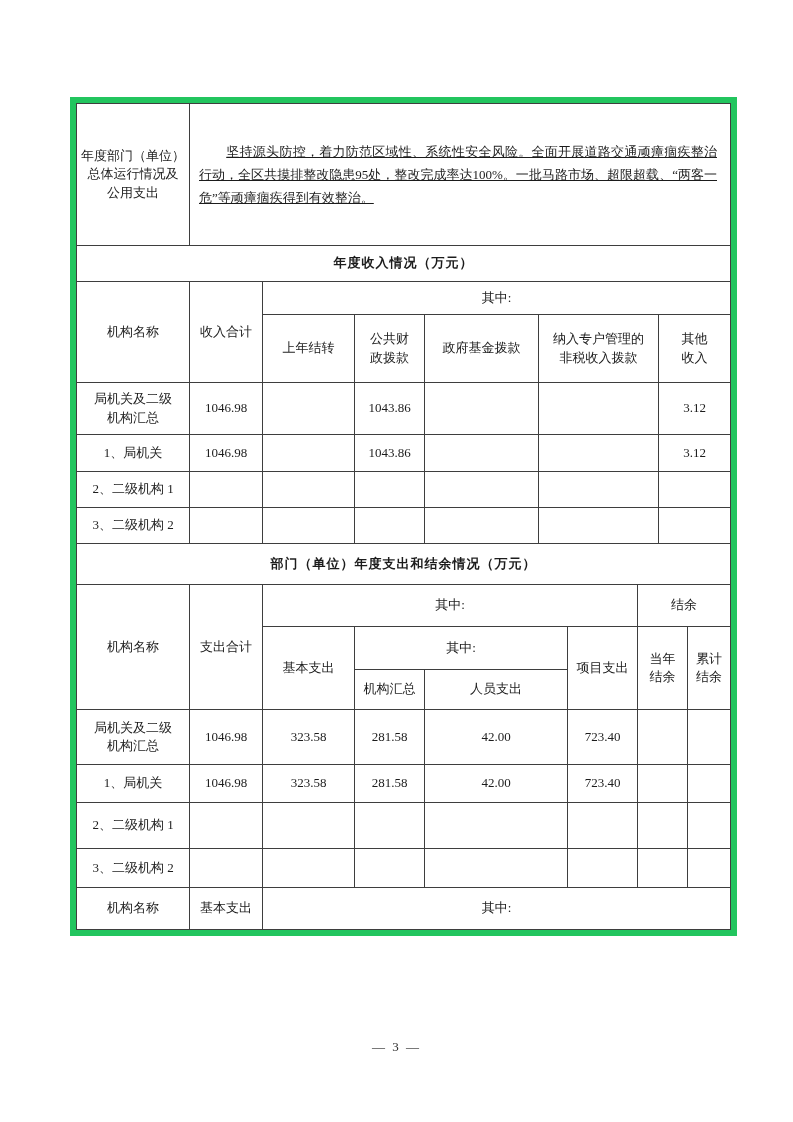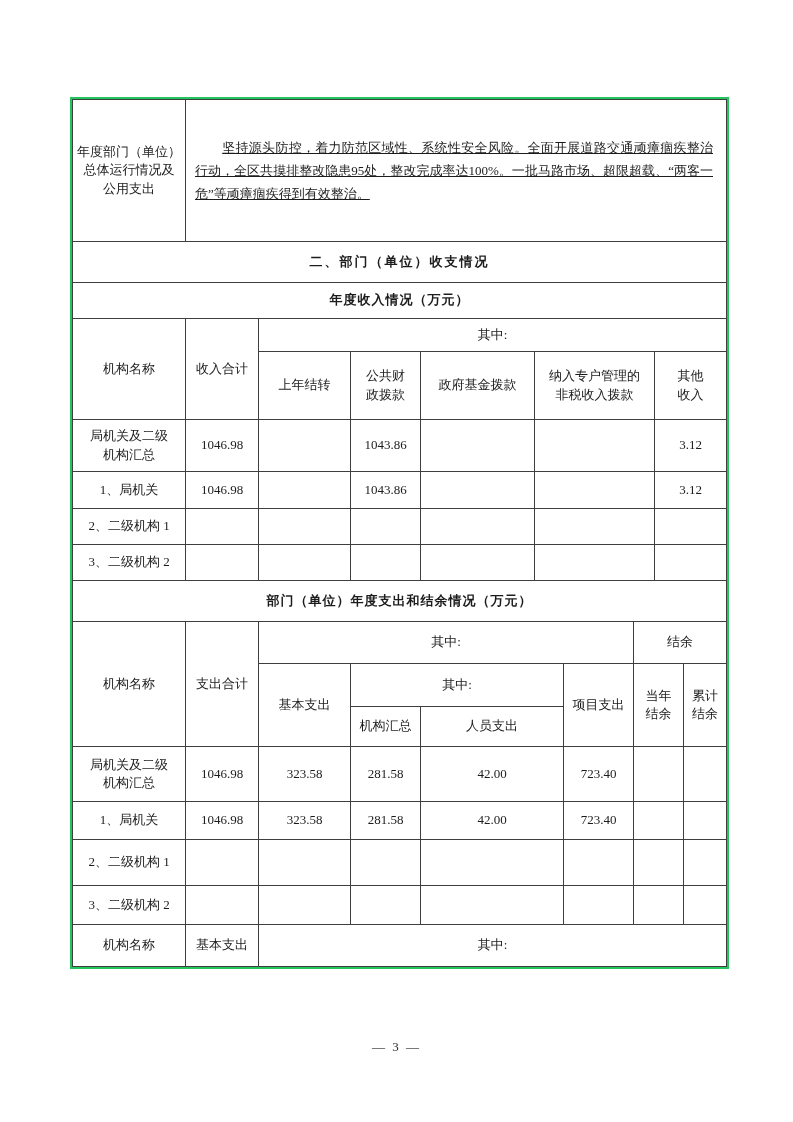--- a/index.html
+++ b/index.html
@@ -3,21 +3,21 @@
 <meta charset="utf-8">
 <style>
   html,body { margin:0; padding:0; }
   body {
     width:793px; height:1122px; position:relative;
     background:#ffffff; color:#1c1c1c;
     font-family:"Liberation Serif","DejaVu Serif",serif;
   }
   .doc {
     position:absolute; left:70px; top:97px; width:655px;
-    border:2px solid #22c55e;
+    border:6px solid #22c55e;
   }
   table.tbl {
     border-collapse:collapse; table-layout:fixed;
     width:100%;
   }
   table.tbl + table.tbl { margin-top:-1px; }
   .tbl td {
     border:1px solid #3e3e3e;
     font-size:13px; line-height:1.4;
     text-align:center; vertical-align:middle;
@@ -64,27 +64,20 @@
         <span class="ln">总体运行情况及</span>
         <span class="ln">公用支出</span>
       </td>
       <td class="body-cell">
         <p>坚持源头防控，着力防范区域性、系统性安全风险。全面开展道路交通顽瘴痼疾整治行动，全区共摸排整改隐患95处，整改完成率达100%。一批马路市场、超限超载、“两客一危”等顽瘴痼疾得到有效整治。</p>
       </td>
     </tr>
   </tbody>
     </table>
 
-  <table class="tbl">
-    <tbody>
-        <tr style="height:41px">
-      <td class="head1">二、部门（单位）收支情况</td>
-    </tr>
-  </tbody>
-    </table>
 
   <table class="tbl">
     <tbody>
         <tr style="height:36px">
       <td class="head2">年度收入情况（万元）</td>
     </tr>
   </tbody>
     </table>
 
   <table class="tbl">

